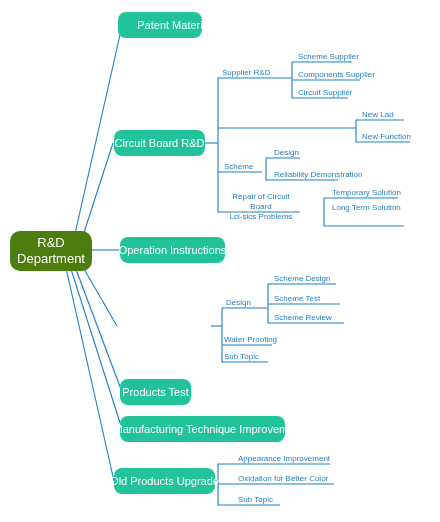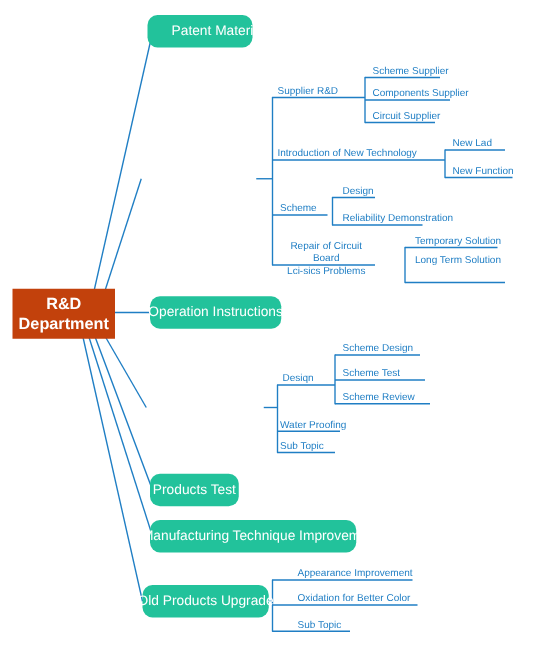--- a/index.html
+++ b/index.html
@@ -33,26 +33,25 @@
     justify-content: center;
     border-radius: 8px;
     color: #ffffff;
     font-size: 11px;
     line-height: 13px;
     text-align: center;
     white-space: nowrap;
     padding: 0 10px;
   }
   .node-root {
-    background: #c2410c;
-    border-radius: 0;
+    background: #4d7c0f;
+    border-radius: 10px;
     font-size: 13px;
     line-height: 16px;
     white-space: normal;
-    font-weight: bold;
   }
   .node-main {
     background: #22c29b;
   }
   .leaf {
     position: absolute;
     color: #1f7ec4;
     font-size: 8px;
     line-height: 10px;
     white-space: nowrap;
@@ -124,20 +123,23 @@
   </svg>
 
   <div class="node node-root" style="left:10px; top:231px; width:82px; height:40px;">
     <span>R&amp;D Department</span>
   </div>
 
   <div class="node node-main" style="left:118px; top:12px; width:84px; height:26px;padding-left:44px;">
     <span>Patent Materials</span>
   </div>
 
+  <div class="node node-main" style="left:114px; top:130px; width:91px; height:26px;">
+    <span>Circuit Board R&amp;D</span>
+  </div>
 
   <div class="node node-main" style="left:120px; top:237px; width:105px; height:26px;text-align:center;">
     <span>Operation Instructions</span>
   </div>
 
 
   <div class="node node-main" style="left:120px; top:379px; width:71px; height:26px;">
     <span>Products Test</span>
   </div>
 
@@ -146,23 +148,20 @@
   </div>
 
   <div class="node node-main" style="left:114px; top:468px; width:101px; height:26px;">
     <span>Old Products Upgrade</span>
   </div>
 
   <div class="leaf" style="left:222px; top:68px;">
     <span>Supplier R&amp;D</span>
   </div>
 
-  <div class="leaf" style="left:222px; top:118px;">
-    <span>Introduction of New Technology</span>
-  </div>
 
   <div class="leaf" style="left:224px; top:162px;">
     <span>Scheme</span>
   </div>
 
   <div class="leaf leaf-wrap" style="left:222px; top:192px; width:78px;">
     <div>Repair of  Circuit Board</div>
     <div>Lci-sics Problems</div>
   </div>
 

